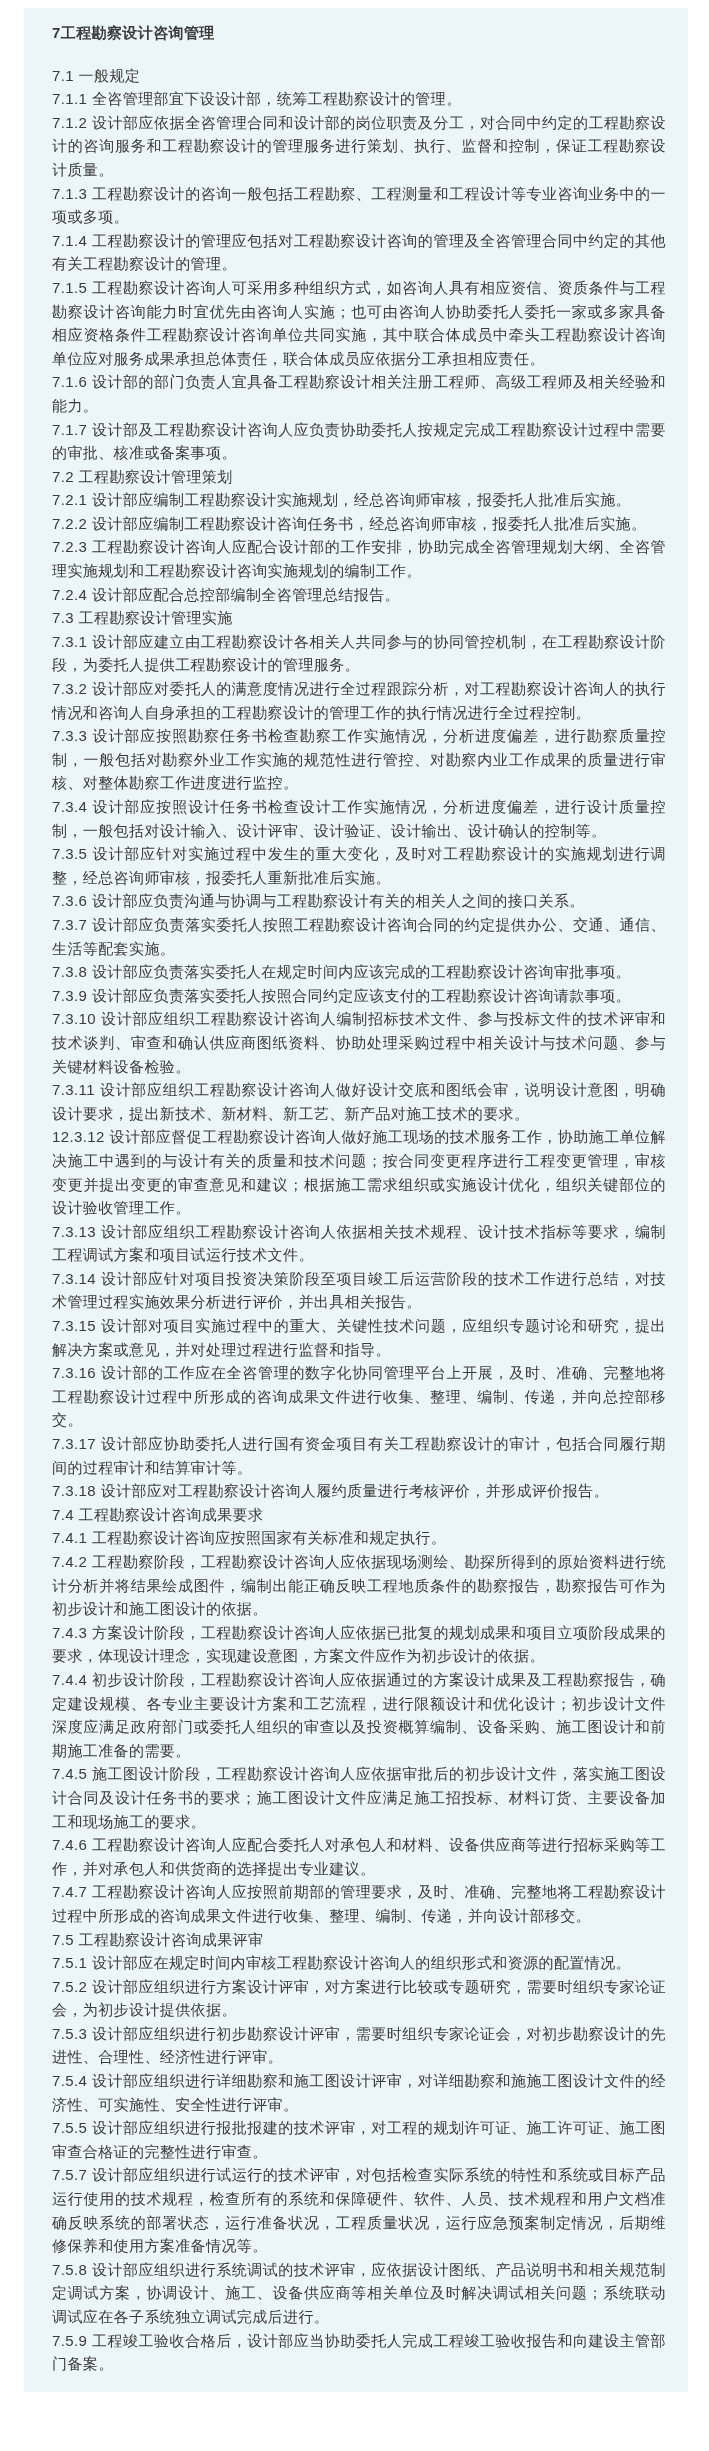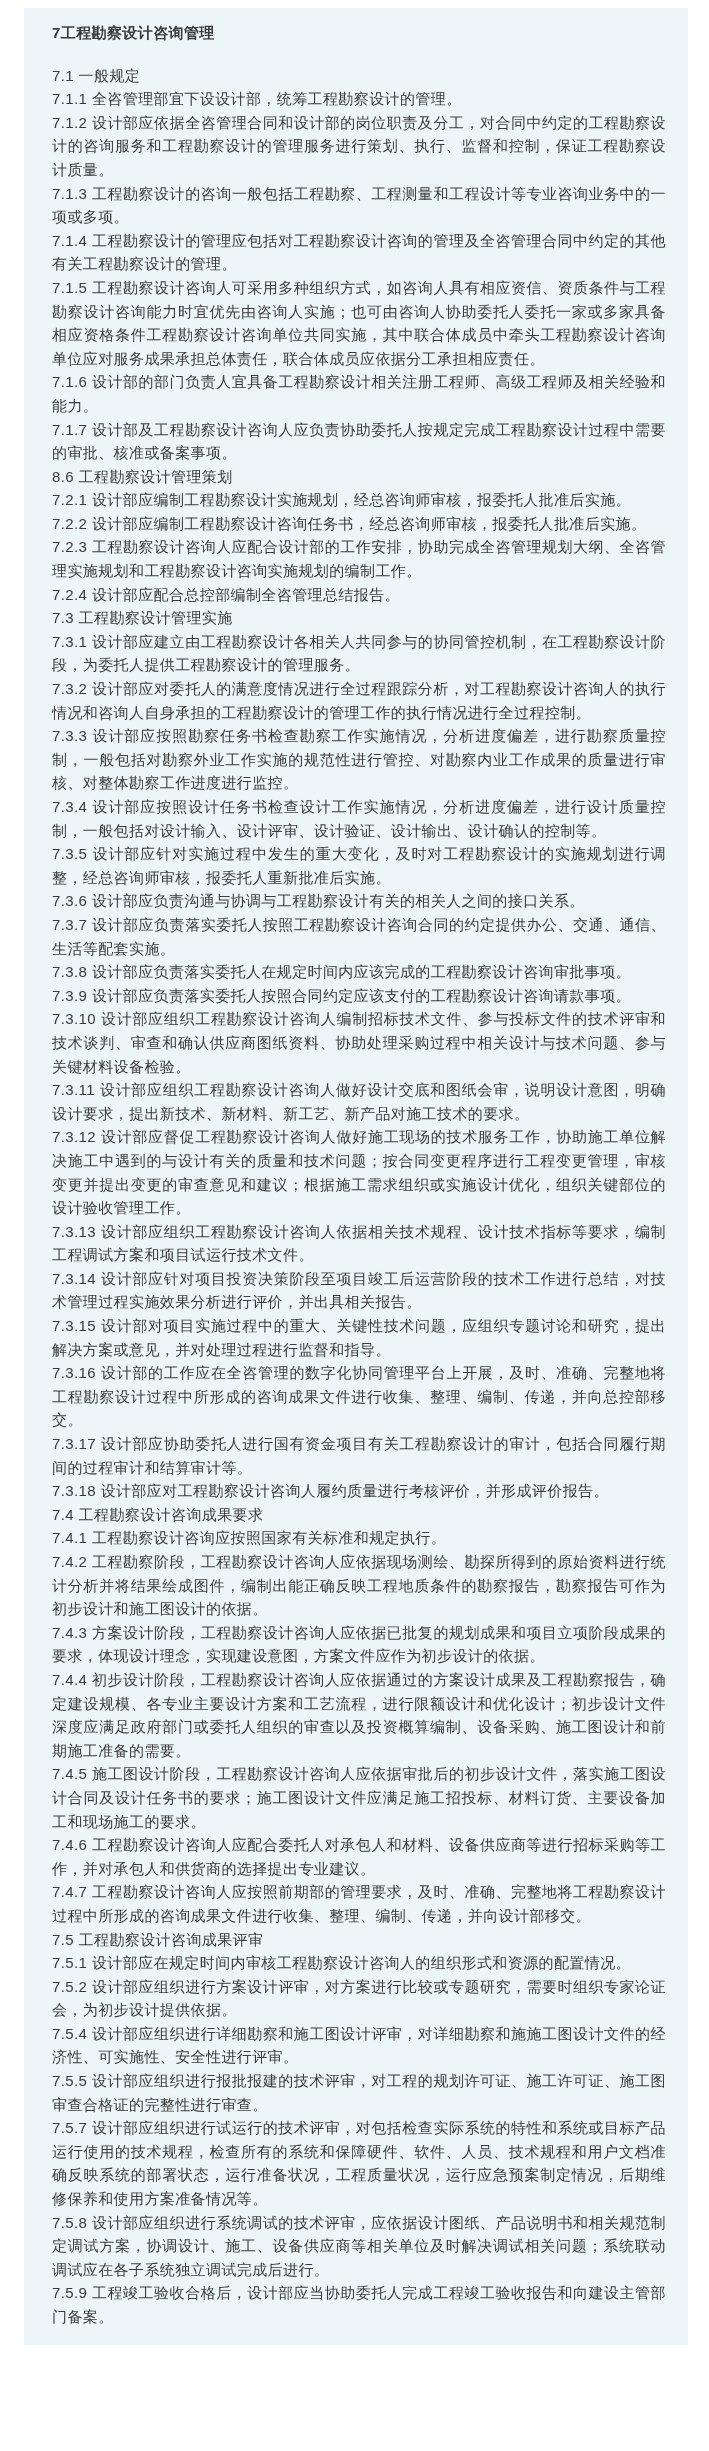--- a/index.html
+++ b/index.html
@@ -52,55 +52,56 @@
     <h1 class="doc-title">7工程勘察设计咨询管理</h1>
     <div id="paragraph-list">
         <p class="doc-paragraph">7.1 一般规定</p>
         <p class="doc-paragraph">7.1.1 全咨管理部宜下设设计部，统筹工程勘察设计的管理。</p>
         <p class="doc-paragraph">7.1.2 设计部应依据全咨管理合同和设计部的岗位职责及分工，对合同中约定的工程勘察设计的咨询服务和工程勘察设计的管理服务进行策划、执行、监督和控制，保证工程勘察设计质量。</p>
         <p class="doc-paragraph">7.1.3 工程勘察设计的咨询一般包括工程勘察、工程测量和工程设计等专业咨询业务中的一项或多项。</p>
         <p class="doc-paragraph">7.1.4 工程勘察设计的管理应包括对工程勘察设计咨询的管理及全咨管理合同中约定的其他有关工程勘察设计的管理。</p>
         <p class="doc-paragraph">7.1.5 工程勘察设计咨询人可采用多种组织方式，如咨询人具有相应资信、资质条件与工程勘察设计咨询能力时宜优先由咨询人实施；也可由咨询人协助委托人委托一家或多家具备相应资格条件工程勘察设计咨询单位共同实施，其中联合体成员中牵头工程勘察设计咨询单位应对服务成果承担总体责任，联合体成员应依据分工承担相应责任。</p>
         <p class="doc-paragraph">7.1.6 设计部的部门负责人宜具备工程勘察设计相关注册工程师、高级工程师及相关经验和能力。</p>
         <p class="doc-paragraph">7.1.7 设计部及工程勘察设计咨询人应负责协助委托人按规定完成工程勘察设计过程中需要的审批、核准或备案事项。</p>
-        <p class="doc-paragraph">8.6 工程勘察设计管理策划</p>
+        <p class="doc-paragraph">7.2 工程勘察设计管理策划</p>
         <p class="doc-paragraph">7.2.1 设计部应编制工程勘察设计实施规划，经总咨询师审核，报委托人批准后实施。</p>
         <p class="doc-paragraph">7.2.2 设计部应编制工程勘察设计咨询任务书，经总咨询师审核，报委托人批准后实施。</p>
         <p class="doc-paragraph">7.2.3 工程勘察设计咨询人应配合设计部的工作安排，协助完成全咨管理规划大纲、全咨管理实施规划和工程勘察设计咨询实施规划的编制工作。</p>
         <p class="doc-paragraph">7.2.4 设计部应配合总控部编制全咨管理总结报告。</p>
         <p class="doc-paragraph">7.3 工程勘察设计管理实施</p>
         <p class="doc-paragraph">7.3.1 设计部应建立由工程勘察设计各相关人共同参与的协同管控机制，在工程勘察设计阶段，为委托人提供工程勘察设计的管理服务。</p>
         <p class="doc-paragraph">7.3.2 设计部应对委托人的满意度情况进行全过程跟踪分析，对工程勘察设计咨询人的执行情况和咨询人自身承担的工程勘察设计的管理工作的执行情况进行全过程控制。</p>
         <p class="doc-paragraph">7.3.3 设计部应按照勘察任务书检查勘察工作实施情况，分析进度偏差，进行勘察质量控制，一般包括对勘察外业工作实施的规范性进行管控、对勘察内业工作成果的质量进行审核、对整体勘察工作进度进行监控。</p>
         <p class="doc-paragraph">7.3.4 设计部应按照设计任务书检查设计工作实施情况，分析进度偏差，进行设计质量控制，一般包括对设计输入、设计评审、设计验证、设计输出、设计确认的控制等。</p>
         <p class="doc-paragraph">7.3.5 设计部应针对实施过程中发生的重大变化，及时对工程勘察设计的实施规划进行调整，经总咨询师审核，报委托人重新批准后实施。</p>
         <p class="doc-paragraph">7.3.6 设计部应负责沟通与协调与工程勘察设计有关的相关人之间的接口关系。</p>
         <p class="doc-paragraph">7.3.7 设计部应负责落实委托人按照工程勘察设计咨询合同的约定提供办公、交通、通信、生活等配套实施。</p>
         <p class="doc-paragraph">7.3.8 设计部应负责落实委托人在规定时间内应该完成的工程勘察设计咨询审批事项。</p>
         <p class="doc-paragraph">7.3.9 设计部应负责落实委托人按照合同约定应该支付的工程勘察设计咨询请款事项。</p>
         <p class="doc-paragraph">7.3.10 设计部应组织工程勘察设计咨询人编制招标技术文件、参与投标文件的技术评审和技术谈判、审查和确认供应商图纸资料、协助处理采购过程中相关设计与技术问题、参与关键材料设备检验。</p>
         <p class="doc-paragraph">7.3.11 设计部应组织工程勘察设计咨询人做好设计交底和图纸会审，说明设计意图，明确设计要求，提出新技术、新材料、新工艺、新产品对施工技术的要求。</p>
-        <p class="doc-paragraph">7.3.12 设计部应督促工程勘察设计咨询人做好施工现场的技术服务工作，协助施工单位解决施工中遇到的与设计有关的质量和技术问题；按合同变更程序进行工程变更管理，审核变更并提出变更的审查意见和建议；根据施工需求组织或实施设计优化，组织关键部位的设计验收管理工作。</p>
+        <p class="doc-paragraph">12.3.12 设计部应督促工程勘察设计咨询人做好施工现场的技术服务工作，协助施工单位解决施工中遇到的与设计有关的质量和技术问题；按合同变更程序进行工程变更管理，审核变更并提出变更的审查意见和建议；根据施工需求组织或实施设计优化，组织关键部位的设计验收管理工作。</p>
         <p class="doc-paragraph">7.3.13 设计部应组织工程勘察设计咨询人依据相关技术规程、设计技术指标等要求，编制工程调试方案和项目试运行技术文件。</p>
         <p class="doc-paragraph">7.3.14 设计部应针对项目投资决策阶段至项目竣工后运营阶段的技术工作进行总结，对技术管理过程实施效果分析进行评价，并出具相关报告。</p>
         <p class="doc-paragraph">7.3.15 设计部对项目实施过程中的重大、关键性技术问题，应组织专题讨论和研究，提出解决方案或意见，并对处理过程进行监督和指导。</p>
         <p class="doc-paragraph">7.3.16 设计部的工作应在全咨管理的数字化协同管理平台上开展，及时、准确、完整地将工程勘察设计过程中所形成的咨询成果文件进行收集、整理、编制、传递，并向总控部移交。</p>
         <p class="doc-paragraph">7.3.17 设计部应协助委托人进行国有资金项目有关工程勘察设计的审计，包括合同履行期间的过程审计和结算审计等。</p>
         <p class="doc-paragraph">7.3.18 设计部应对工程勘察设计咨询人履约质量进行考核评价，并形成评价报告。</p>
         <p class="doc-paragraph">7.4 工程勘察设计咨询成果要求</p>
         <p class="doc-paragraph">7.4.1 工程勘察设计咨询应按照国家有关标准和规定执行。</p>
         <p class="doc-paragraph">7.4.2 工程勘察阶段，工程勘察设计咨询人应依据现场测绘、勘探所得到的原始资料进行统计分析并将结果绘成图件，编制出能正确反映工程地质条件的勘察报告，勘察报告可作为初步设计和施工图设计的依据。</p>
         <p class="doc-paragraph">7.4.3 方案设计阶段，工程勘察设计咨询人应依据已批复的规划成果和项目立项阶段成果的要求，体现设计理念，实现建设意图，方案文件应作为初步设计的依据。</p>
         <p class="doc-paragraph">7.4.4 初步设计阶段，工程勘察设计咨询人应依据通过的方案设计成果及工程勘察报告，确定建设规模、各专业主要设计方案和工艺流程，进行限额设计和优化设计；初步设计文件深度应满足政府部门或委托人组织的审查以及投资概算编制、设备采购、施工图设计和前期施工准备的需要。</p>
         <p class="doc-paragraph">7.4.5 施工图设计阶段，工程勘察设计咨询人应依据审批后的初步设计文件，落实施工图设计合同及设计任务书的要求；施工图设计文件应满足施工招投标、材料订货、主要设备加工和现场施工的要求。</p>
         <p class="doc-paragraph">7.4.6 工程勘察设计咨询人应配合委托人对承包人和材料、设备供应商等进行招标采购等工作，并对承包人和供货商的选择提出专业建议。</p>
         <p class="doc-paragraph">7.4.7 工程勘察设计咨询人应按照前期部的管理要求，及时、准确、完整地将工程勘察设计过程中所形成的咨询成果文件进行收集、整理、编制、传递，并向设计部移交。</p>
         <p class="doc-paragraph">7.5 工程勘察设计咨询成果评审</p>
         <p class="doc-paragraph">7.5.1 设计部应在规定时间内审核工程勘察设计咨询人的组织形式和资源的配置情况。</p>
         <p class="doc-paragraph">7.5.2 设计部应组织进行方案设计评审，对方案进行比较或专题研究，需要时组织专家论证会，为初步设计提供依据。</p>
+        <p class="doc-paragraph">7.5.3 设计部应组织进行初步勘察设计评审，需要时组织专家论证会，对初步勘察设计的先进性、合理性、经济性进行评审。</p>
         <p class="doc-paragraph">7.5.4 设计部应组织进行详细勘察和施工图设计评审，对详细勘察和施施工图设计文件的经济性、可实施性、安全性进行评审。</p>
         <p class="doc-paragraph">7.5.5 设计部应组织进行报批报建的技术评审，对工程的规划许可证、施工许可证、施工图审查合格证的完整性进行审查。</p>
         <p class="doc-paragraph">7.5.7 设计部应组织进行试运行的技术评审，对包括检查实际系统的特性和系统或目标产品运行使用的技术规程，检查所有的系统和保障硬件、软件、人员、技术规程和用户文档准确反映系统的部署状态，运行准备状况，工程质量状况，运行应急预案制定情况，后期维修保养和使用方案准备情况等。</p>
         <p class="doc-paragraph">7.5.8 设计部应组织进行系统调试的技术评审，应依据设计图纸、产品说明书和相关规范制定调试方案，协调设计、施工、设备供应商等相关单位及时解决调试相关问题；系统联动调试应在各子系统独立调试完成后进行。</p>
         <p class="doc-paragraph">7.5.9 工程竣工验收合格后，设计部应当协助委托人完成工程竣工验收报告和向建设主管部门备案。</p>
       </div>
   </div>
 </div>
 
 </body></html>

